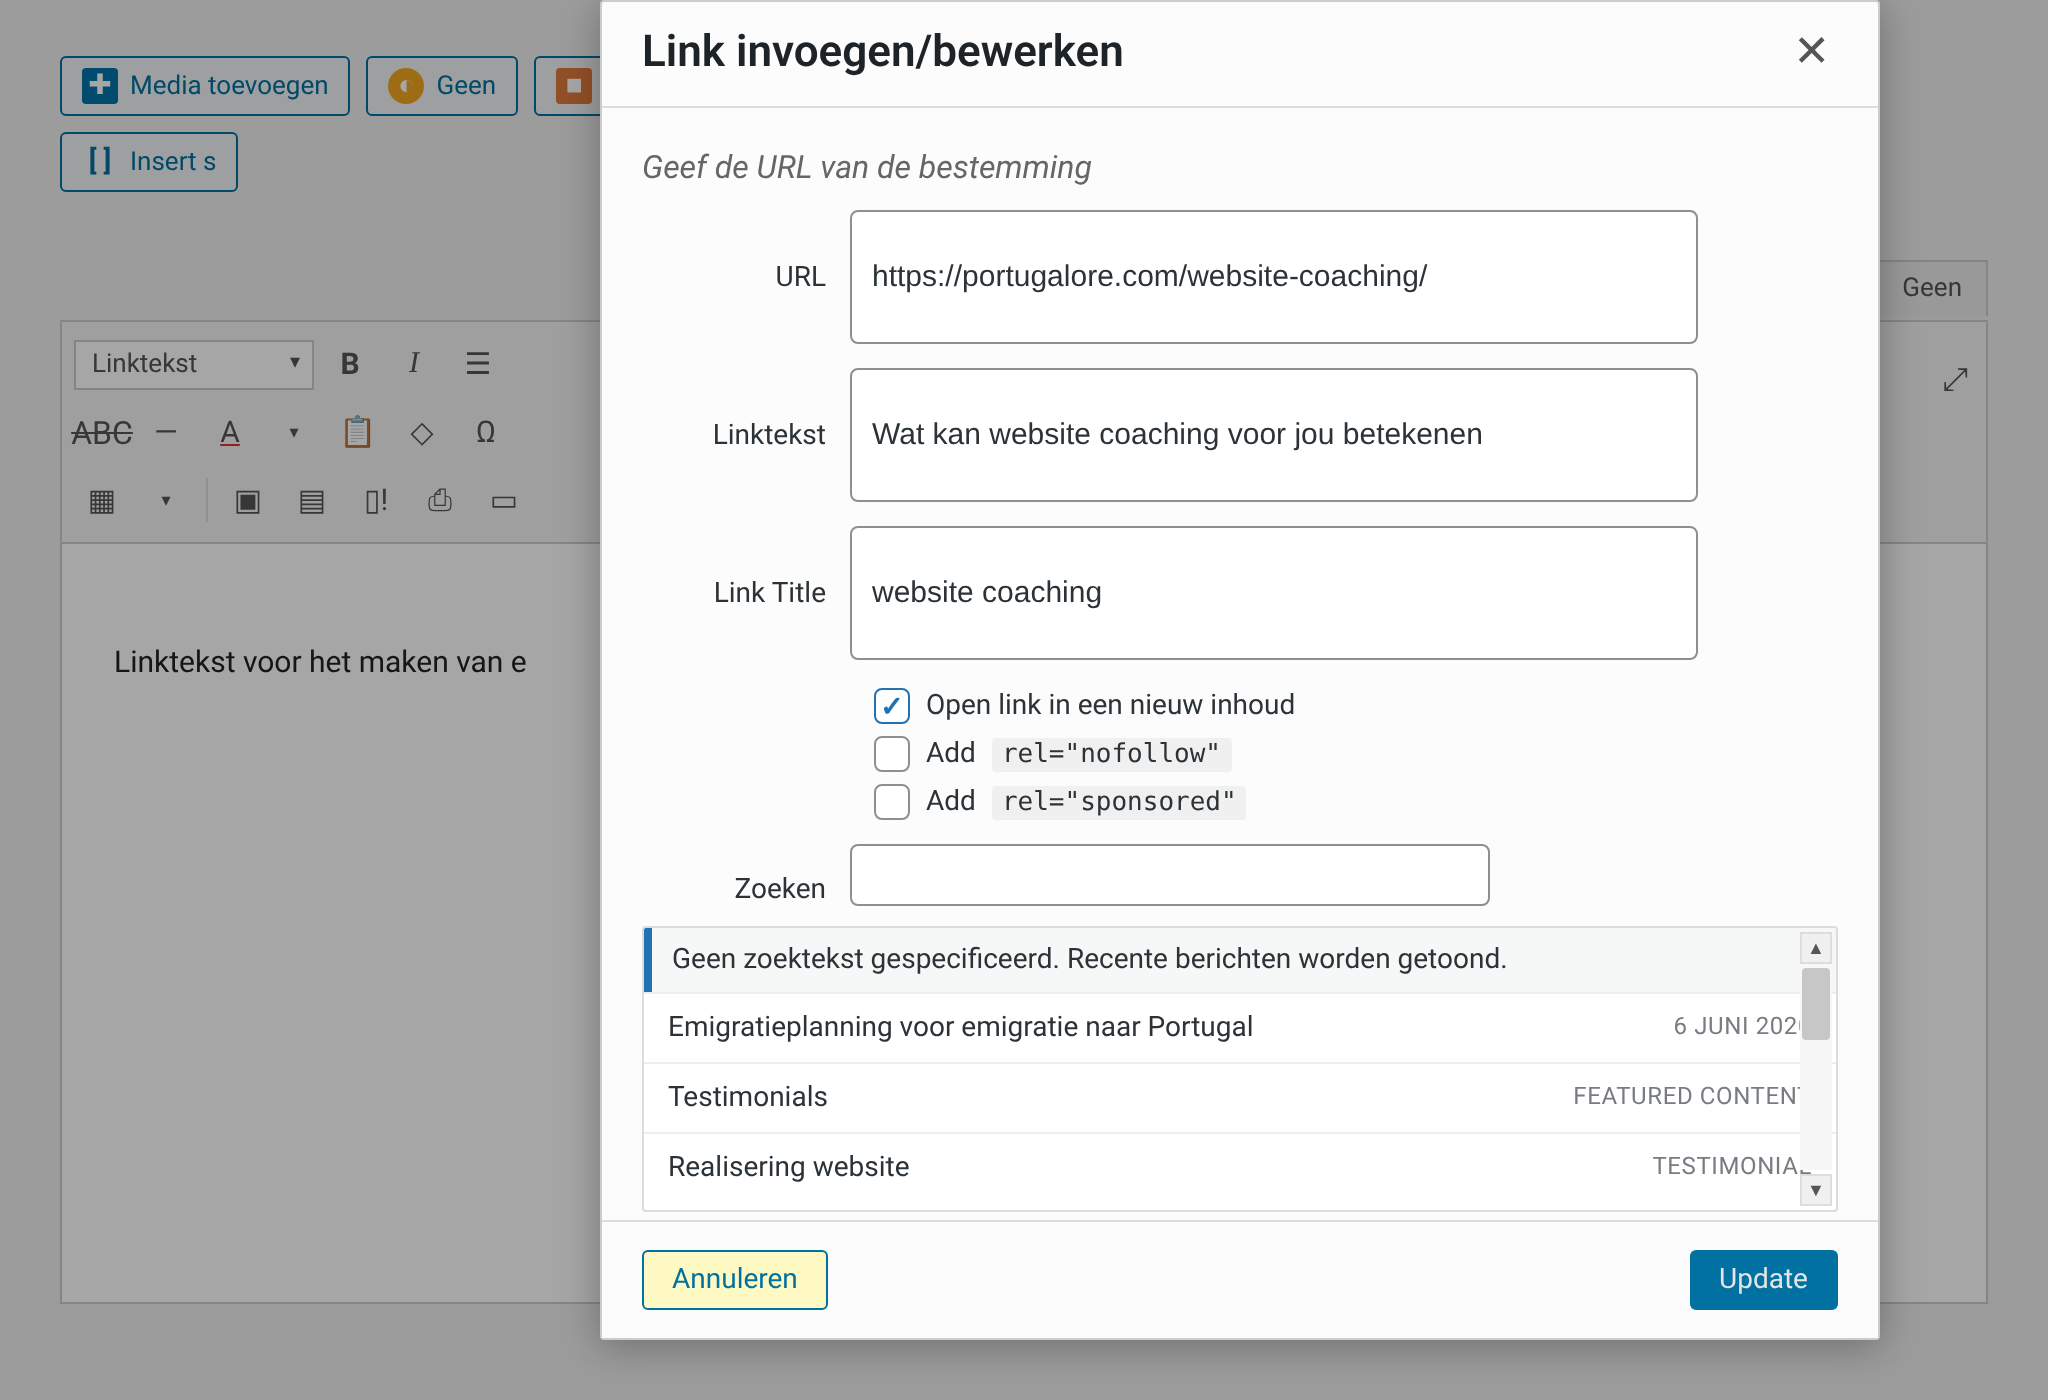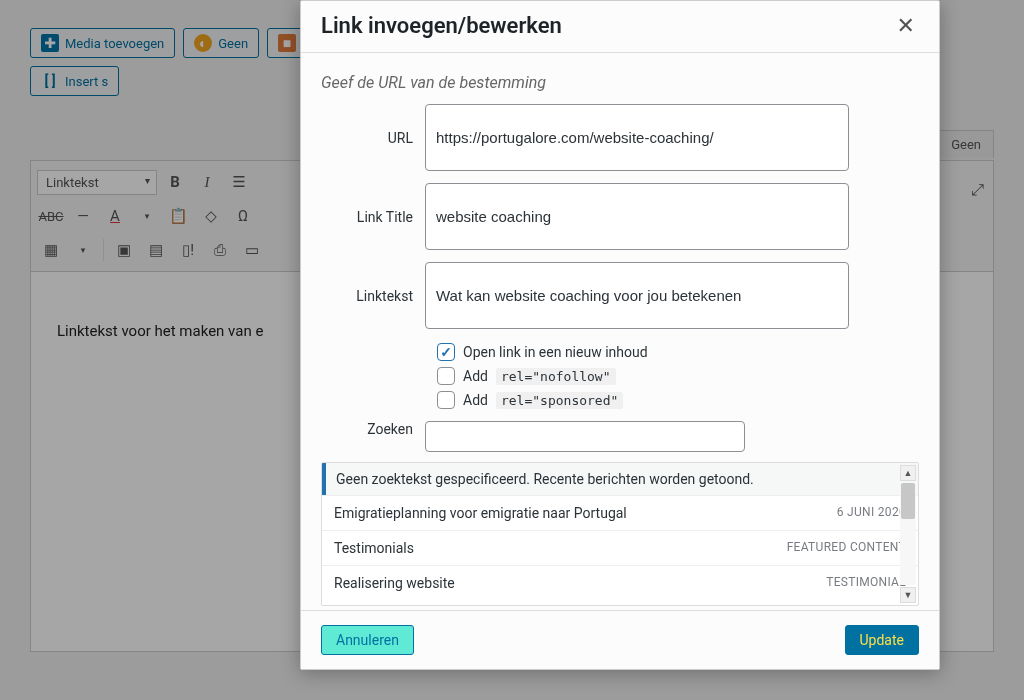--- a/index.html
+++ b/index.html
@@ -86,21 +86,21 @@
   }
   .checks { margin-left: 116px; display:flex; flex-direction:column; gap:6px; margin-top:2px; margin-bottom:6px; }
   .check-row { display:flex; align-items:center; gap:8px; font-size:14px; color:#2c3338; }
   .chk {
     width:18px; height:18px; border:1px solid #8c8f94; border-radius:4px; display:inline-flex; align-items:center; justify-content:center;
     background:#fff;
   }
   .chk.checked { color:#2271b1; font-weight:bold; border-color:#2271b1; }
   .code { font-family: Consolas, monospace; background:#f0f0f1; padding:1px 5px; border-radius:2px; font-size:13px; }
 
-  .search-row { display:flex; align-items:flex-start; margin: 6px 0 10px 0; }
+  .search-row { display:flex; align-items:flex-end; margin: 6px 0 10px 0; }
   .search-row .form-label { width:104px; }
   .search-input {
     border:1px solid #8c8f94; border-radius:4px; padding:6px 10px; font-size:15px; width:320px;
   }
 
   .results {
     border:1px solid #dcdcde; border-radius:2px; background:#fff;
     flex:1 1 auto; overflow:auto; position:relative;
   }
   .results-hint {
@@ -123,22 +123,22 @@
   .scroll-track { position:absolute; top:18px; bottom:18px; right:0; width:16px; background:#f7f7f7; }
   .scroll-thumb { position:absolute; top:0; height:36px; width:14px; left:1px; background:#c7c7c7; border-radius:2px; }
 
   .modal-footer {
     border-top:1px solid #ddd; padding: 14px 20px; display:flex; justify-content:space-between; align-items:center;
     background:#fcfcfc;
   }
   .btn {
     border-radius:3px; padding:6px 14px; font-size:14px; cursor:pointer;
   }
-  .btn-secondary { border:1px solid #0071a1; color:#0071a1; background:#5eead4; }
-  .btn-primary { border:1px solid #0071a1; background:#0071a1; color:#fde047; }
+  .btn-secondary { border:1px solid #0071a1; color:#0071a1; background:#fef9c3; }
+  .btn-primary { border:1px solid #0071a1; background:#0071a1; color:#e5e5e5; }
 </style>
 </head>
 <body>
 
 <div class="bg">
   <div class="toolbar-btns">
     <span class="wp-btn">
       <span class="ico ico-media">✚</span>
       <span>Media toevoegen</span>
     </span>
@@ -164,21 +164,21 @@
     <div class="mce-toolbar">
       <div class="mce-row">
         <span class="mce-select">
           <span>Linktekst</span>
         </span>
         <span class="mce-btn b">B</span>
         <span class="mce-btn i">I</span>
         <span class="mce-btn">☰</span>
       </div>
       <div class="mce-row">
-        <span class="mce-btn" style="text-decoration:line-through;font-size:13px">ABC</span>
+        <span class="mce-btn" style="text-decoration:line-through;font-size:16px">ABC</span>
         <span class="mce-btn">—</span>
         <span class="mce-btn" style="text-decoration:underline;text-decoration-color:#d33">A</span>
         <span class="mce-btn" style="font-size:9px">▾</span>
         <span class="mce-btn">📋</span>
         <span class="mce-btn">◇</span>
         <span class="mce-btn">Ω</span>
       </div>
       <div class="mce-row">
         <span class="mce-btn">▦</span>
         <span class="mce-btn" style="font-size:9px">▾</span>
@@ -207,26 +207,26 @@
   </div>
 
   <div class="modal-body">
     <div class="section-hint">Geef de URL van de bestemming</div>
 
     <div class="form-row">
       <span class="form-label">URL</span>
       <input class="form-input" type="text" value="https://portugalore.com/website-coaching/" style="">
     </div>
     <div class="form-row">
+      <span class="form-label">Linktekst</span>
+      <input class="form-input" type="text" value="Wat kan website coaching voor jou betekenen" style="">
+    </div>
+    <div class="form-row">
       <span class="form-label">Link Title</span>
       <input class="form-input" type="text" value="website coaching" style="">
-    </div>
-    <div class="form-row">
-      <span class="form-label">Linktekst</span>
-      <input class="form-input" type="text" value="Wat kan website coaching voor jou betekenen" style="">
     </div>
 
     <div class="checks">
       <div class="check-row">
         <span class="chk checked">✓</span>
         <span>Open link in een nieuw inhoud</span>
       </div>
       <div class="check-row">
         <span class="chk"></span>
         <span>Add </span>

